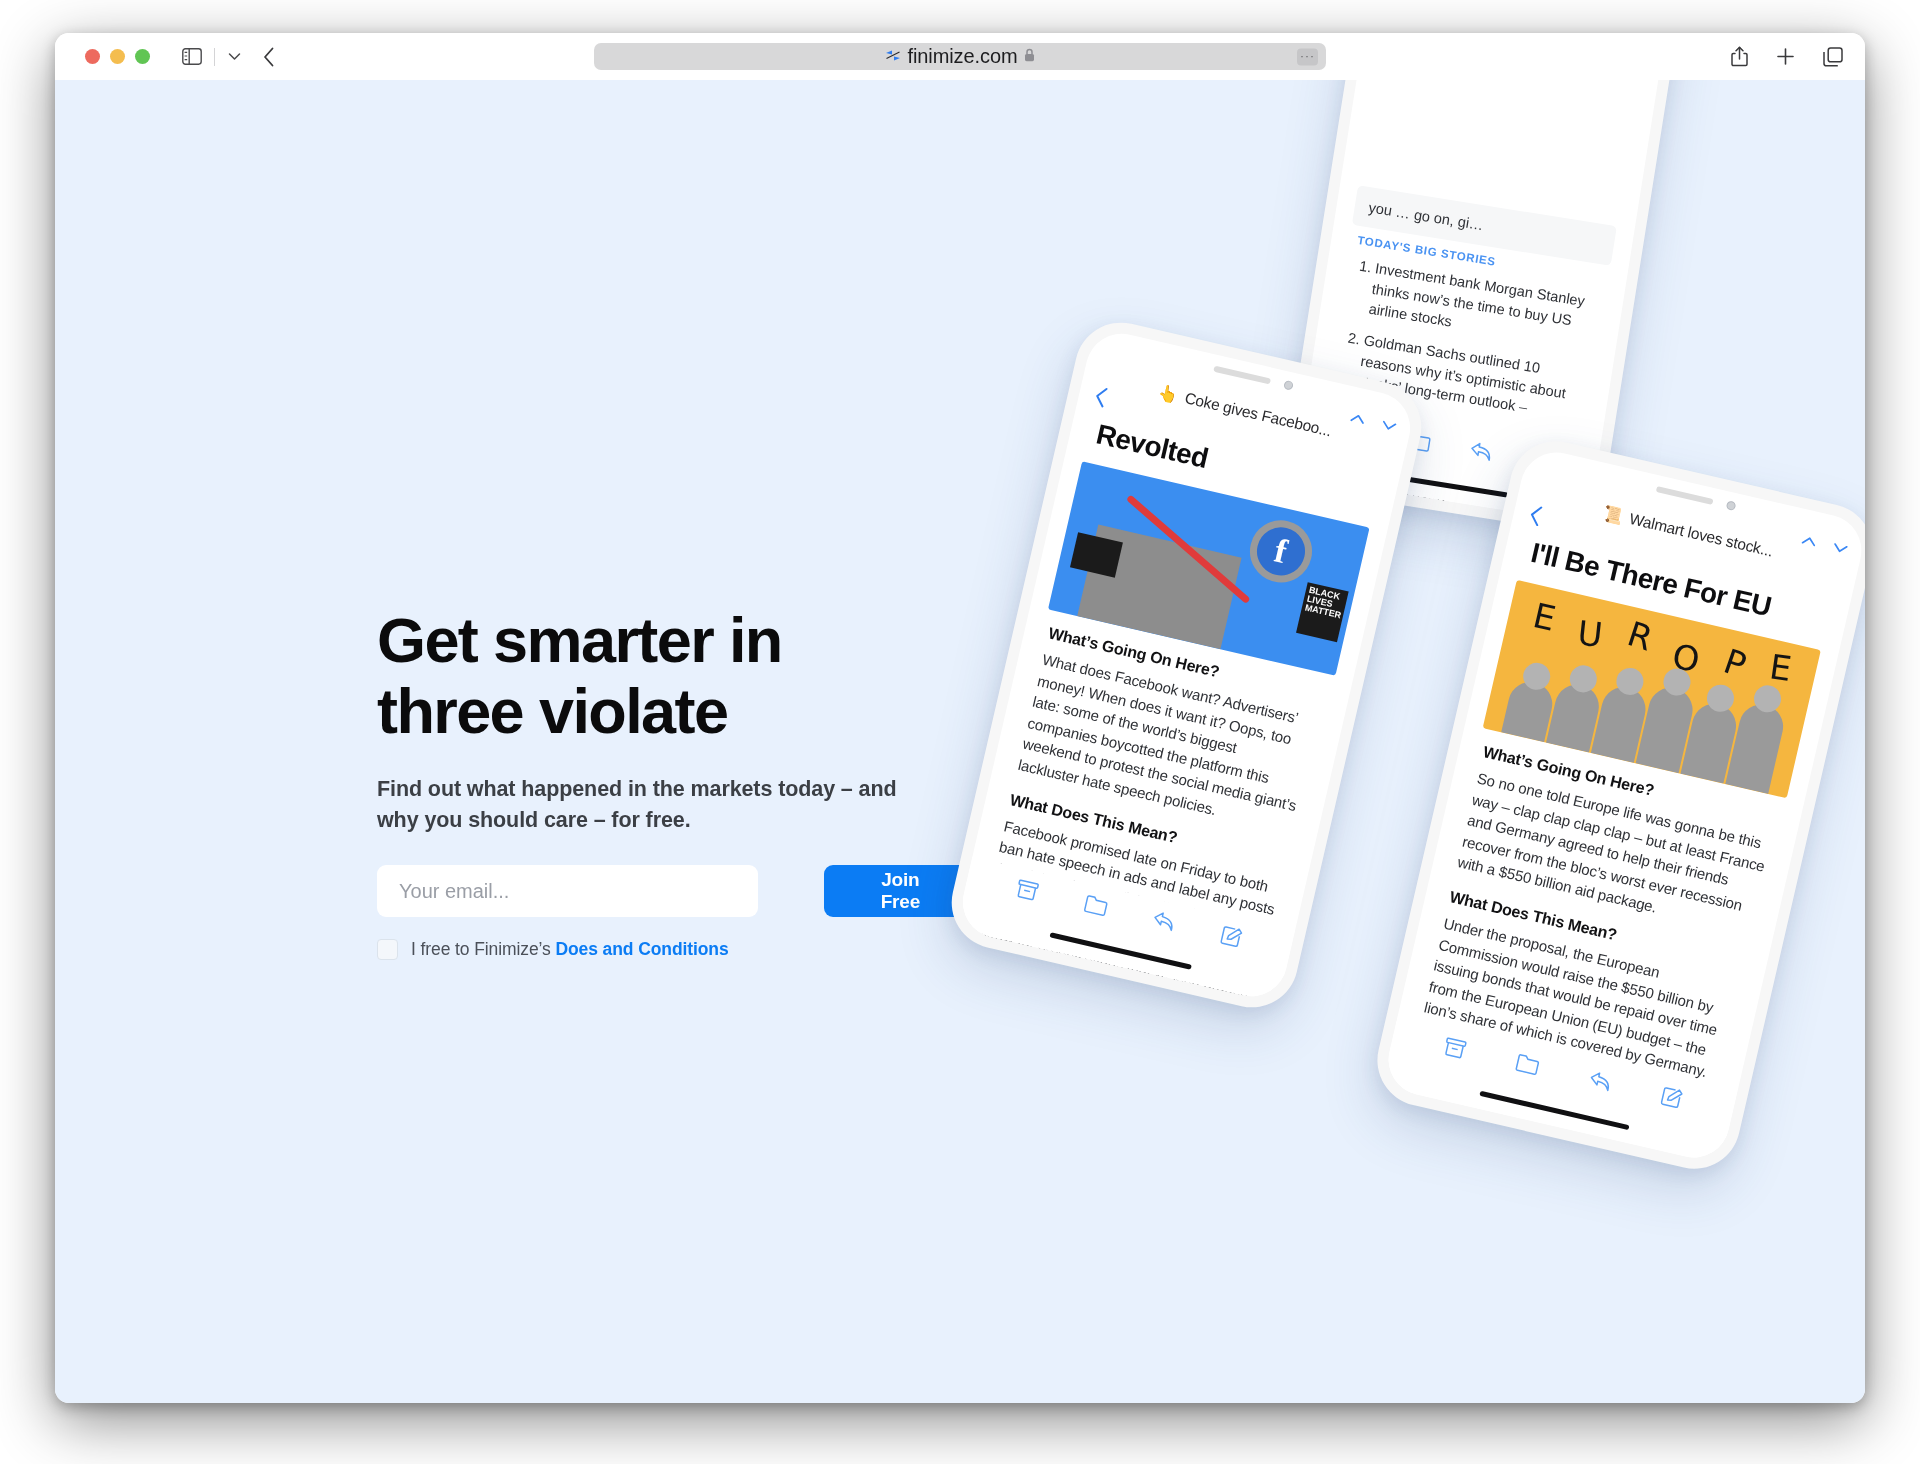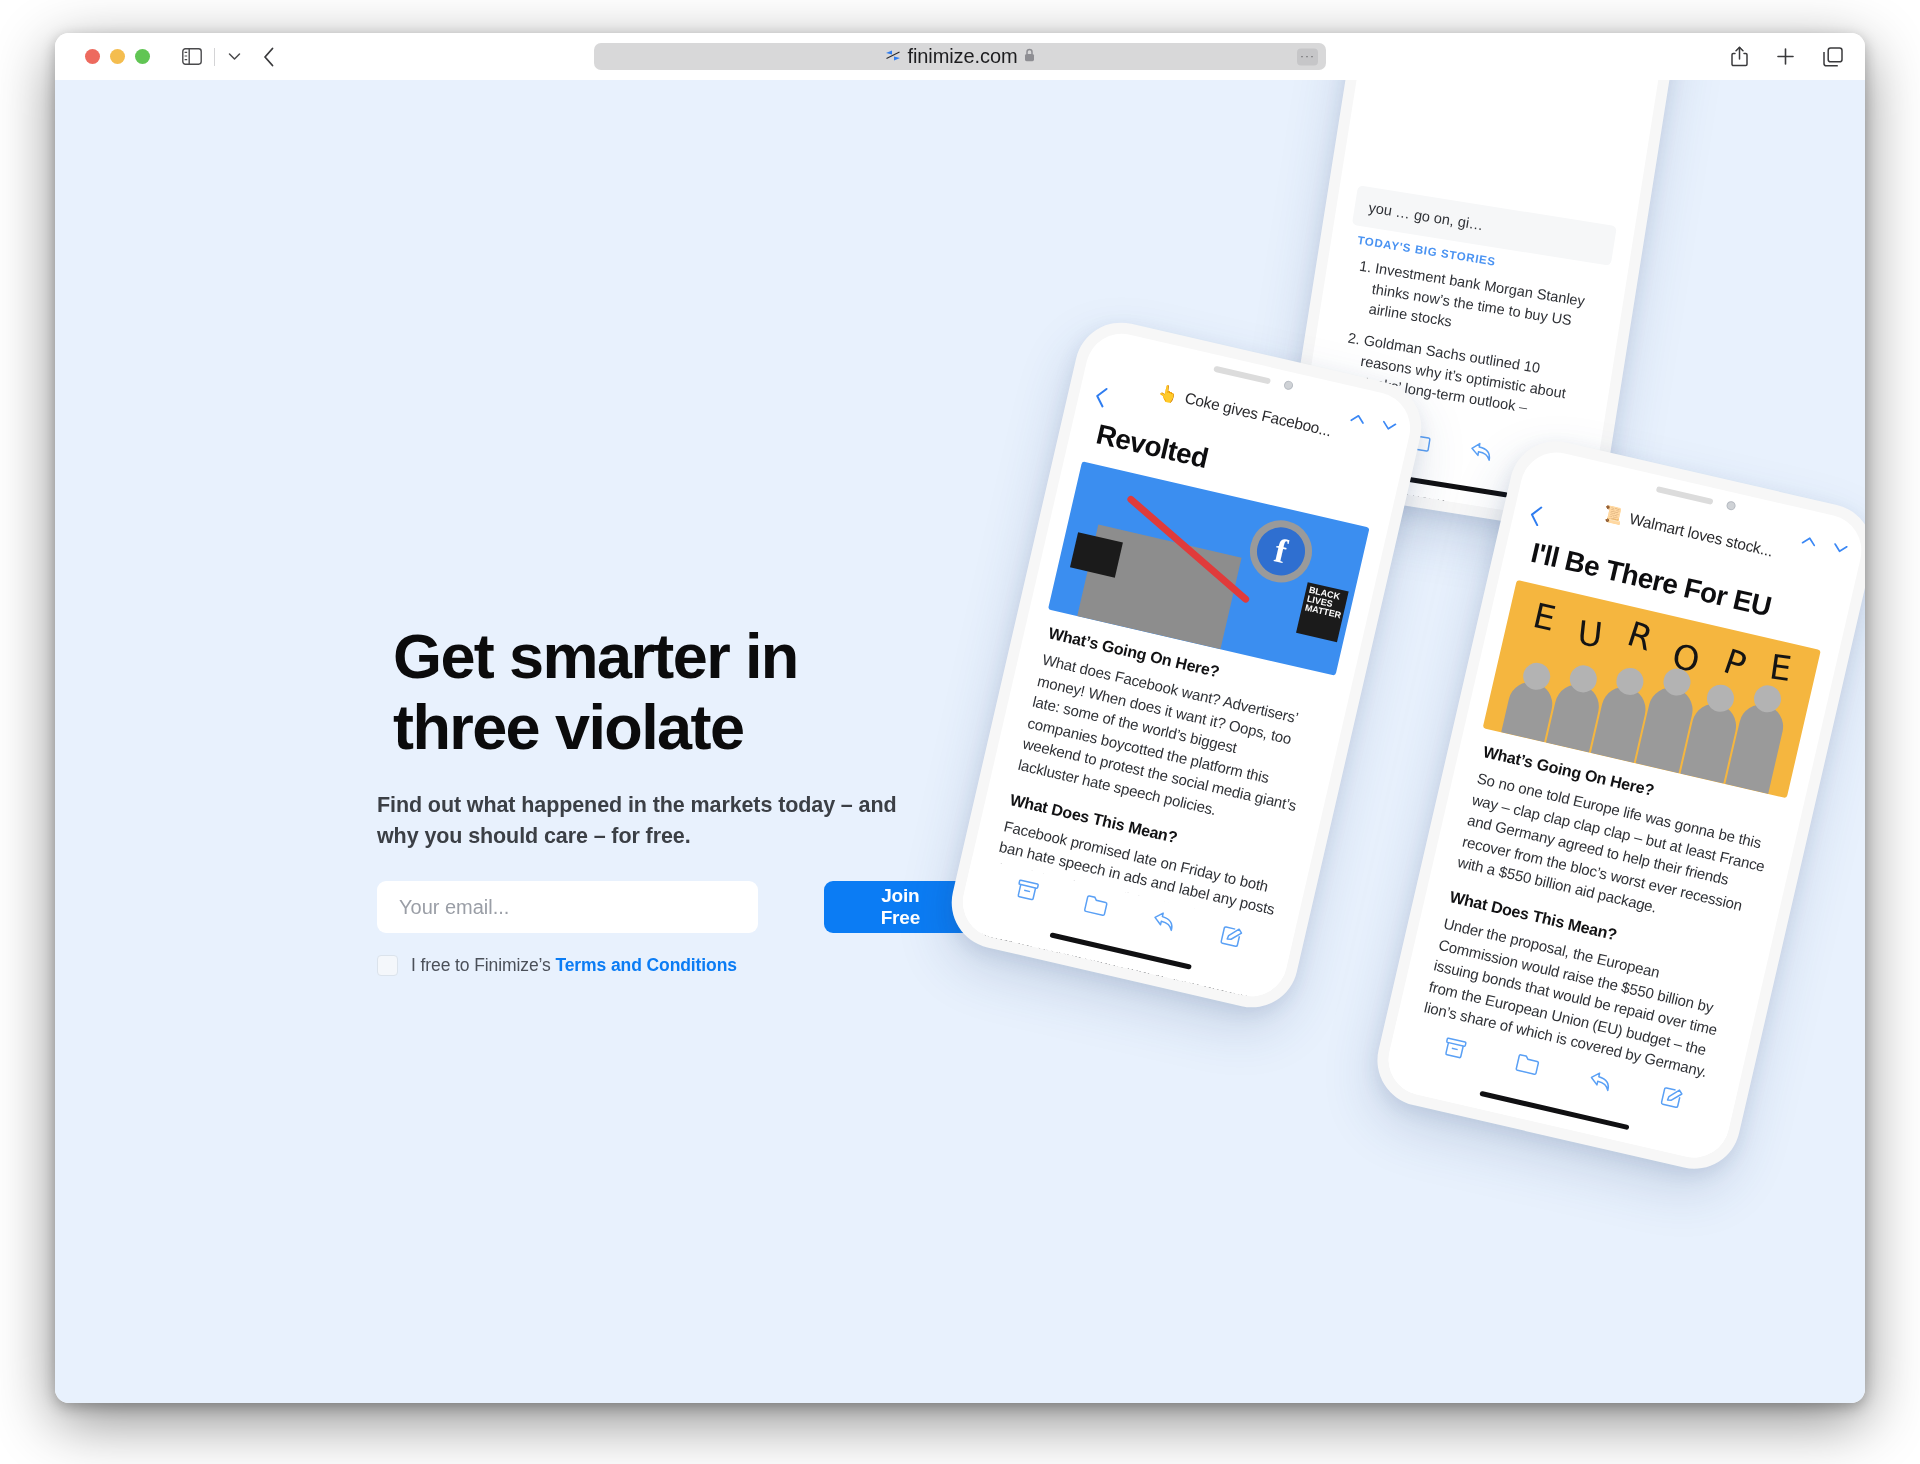--- a/index.html
+++ b/index.html
@@ -130,21 +130,21 @@
   }
 
   
   .hero {
     position: absolute;
     left: 322px;
     top: 525px;
     width: 600px;
   }
   .hero h1 {
-    margin: 16px;
+    margin: 0;
     font-size: 63px;
     line-height: 1.12;
     font-weight: 700;
     color: #0b0b0c;
     letter-spacing: -1.6px;
   }
   .hero .sub {
     margin: 28px 0 0 0;
     font-size: 21.5px;
     line-height: 1.44;
@@ -544,21 +544,21 @@
 
         <div class="signup-row">
           <input class="email-input" type="text" placeholder="Your email..." style="">
           <button class="join-btn">Join Free</button>
         </div>
 
         <div class="terms-row">
           <div class="checkbox"></div>
           <span class="terms-text">
             <span>I free to Finimize’s</span>
-            <a class="terms-link" href="#">Terms and Conditions</a>
+            <a class="terms-link" href="#">Does and Conditions</a>
           </span>
         </div>
       </div>
 
       <div class="phone" style="left:1275px; top:-215px; width:320px; height:650px; transform: rotate(9deg);">
         <div class="phone-screen">
 
           <div style="height:330px"></div>
 
           <div class="digest-card">you … go on, gi…</div>

